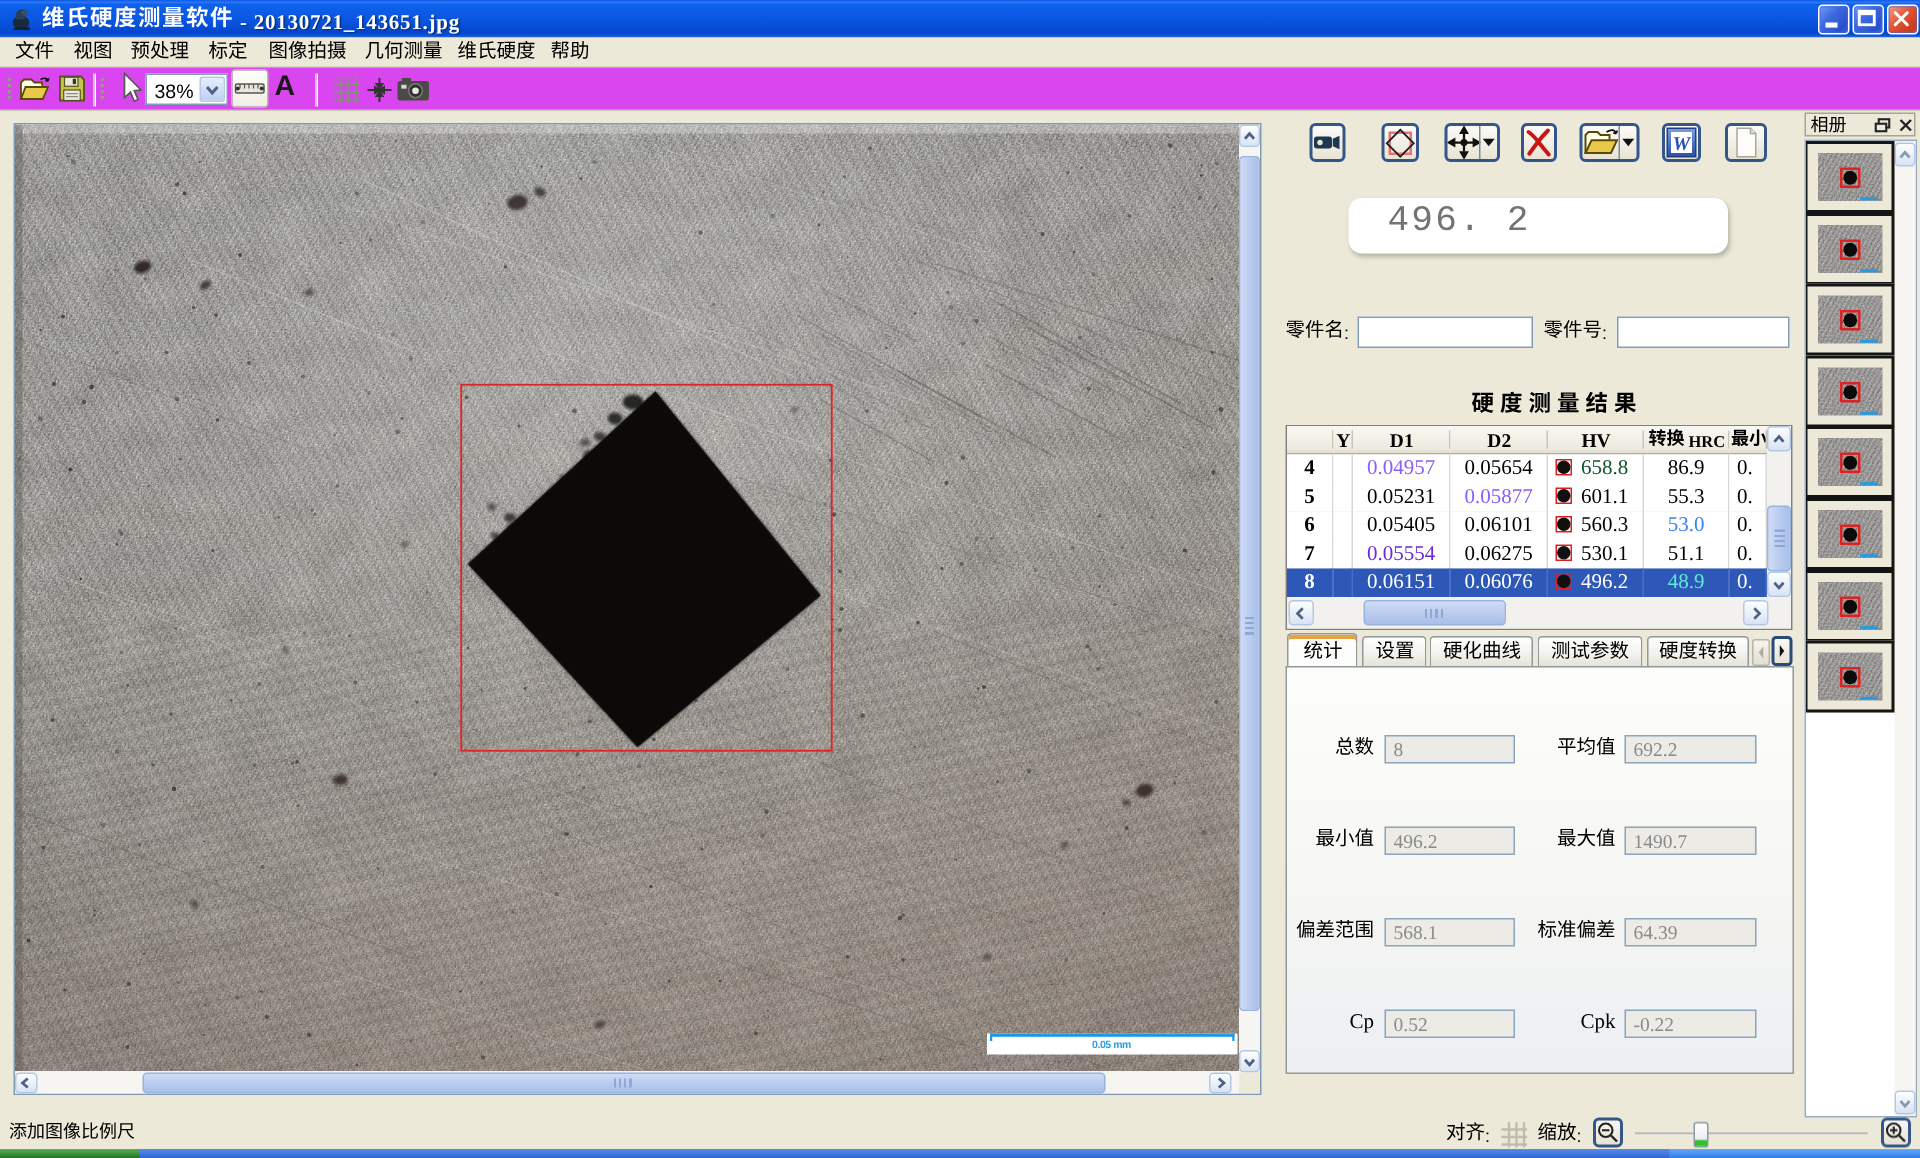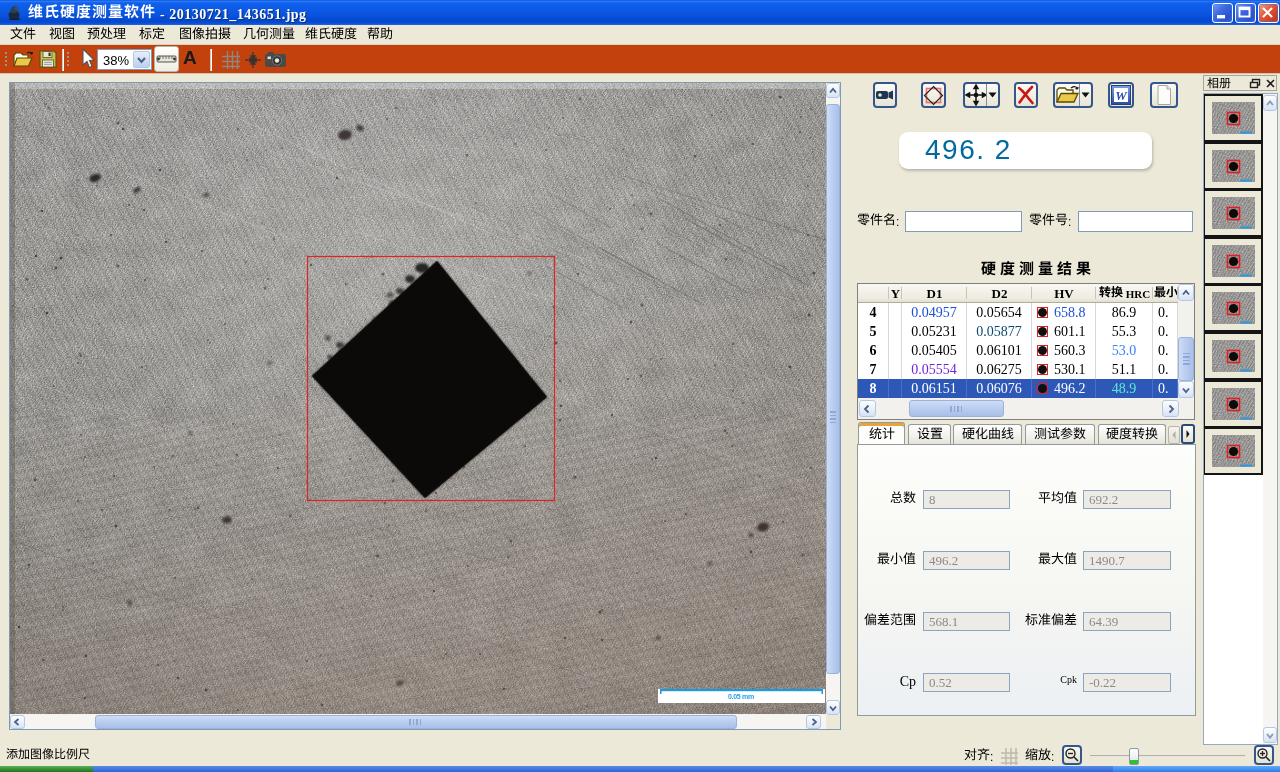--- a/index.html
+++ b/index.html
@@ -7,39 +7,39 @@
 .ck{display:inline-block}
 
 #title{left:0;top:0;width:1280px;height:25px;background:linear-gradient(to bottom,#0a59e8 0%,#2d75f2 6%,#0e61ec 12%,#0b55e0 55%,#0347ce 85%,#0850d8 93%,#2866e0 100%);}
 #title .txt{position:absolute;left:28px;top:4px;color:#fff;font-weight:bold;font-size:14px;text-shadow:1px 1px 1px #0a2d6e;font-family:"Liberation Serif",serif;letter-spacing:0.5px;white-space:nowrap}
 .wbtn{position:absolute;top:3px;width:21px;height:20px;border-radius:3px;border:1px solid #fff;box-shadow:inset 0 0 0 1px rgba(70,110,220,.55);color:#fff;text-align:center}
 .wbtn.b{background:linear-gradient(135deg,#7a9cf5 0%,#3c68e0 40%,#2a50cc 80%,#3c63d8 100%)}
 .wbtn.r{background:linear-gradient(135deg,#f2a18c 0%,#e35434 45%,#c93a1a 85%,#d4502c 100%)}
 
 #menu{left:0;top:25px;width:1280px;height:19px;background:#ece9d8}
 #menu span{position:absolute;top:2px;height:15px}
-#toolbar{left:0;top:44px;width:1280px;height:30px;background:#c2410c;border-top:1px solid #d8d4c4;border-bottom:1px solid #c9c5b5}
+#toolbar{left:0;top:44px;width:1280px;height:30px;background:#d946ef;border-top:1px solid #d8d4c4;border-bottom:1px solid #c9c5b5}
 .grip{position:absolute;top:7px;width:3px;height:16px;background-image:radial-gradient(circle at 1px 1px,#9a968a 0,#9a968a 35%,transparent 40%);background-size:3px 4px}
 .tsep{position:absolute;top:4px;width:2px;height:22px;border-left:1px solid #cfccbd;border-right:1px solid #fff}
 
 #viewer{left:9px;top:82px;width:832px;height:648px;border:1px solid #7e9ab5;background:#f5f3ec}
 #vimg{left:0px;top:0px;width:816px;height:631px;overflow:hidden}
 
 .sb-track-v{background:#f6f5f2}
 .sb-track-h{background:#f6f5f2}
 .sb-btn{position:absolute;border:1px solid #b5c8e2;border-radius:3px;background:linear-gradient(to bottom,#fdfefe,#d7e3f5);display:flex;align-items:center;justify-content:center;color:#4d6185;font-weight:bold}
 .sb-thumb{position:absolute;border:1px solid #98b4dc;border-radius:3px;background:linear-gradient(to right,#cfdcf5,#bacdf0 50%,#aabfe8)}
 .sb-thumb.h{background:linear-gradient(to bottom,#cfdcf5,#bacdf0 50%,#aabfe8)}
 .gripdots{position:absolute;background:repeating-linear-gradient(to right,#8fa8d8 0,#8fa8d8 1.5px,transparent 1.5px,transparent 3.5px)}
 .gripdots.v{background:repeating-linear-gradient(to bottom,#8fa8d8 0,#8fa8d8 1.5px,transparent 1.5px,transparent 3.5px)}
 
 .ibtn{position:absolute;top:82px;height:26px;border:2px solid #34568a;border-radius:4px;background:linear-gradient(to bottom,#fcfbf6,#e8e4d4)}
 
 #disp{left:899px;top:132px;width:253px;height:37px;background:#fff;border-radius:9px;box-shadow:1px 2px 3px rgba(120,120,110,.45);}
-#disp span{position:absolute;left:26px;top:2px;font-family:Liberation Sans, sans-serif;font-size:28px;letter-spacing:1.5px;color:#0369a1}
+#disp span{position:absolute;left:26px;top:2px;font-family:Liberation Mono, monospace;font-size:24px;letter-spacing:1.5px;color:#737373}
 
 .inp{position:absolute;background:#fff;border:1px solid #7f9db9}
 
 #tbl{left:857px;top:283px;width:338px;height:137px;border:1px solid #808080;background:#fff}
 .th{position:absolute;top:0;height:19px;background:linear-gradient(to bottom,#f8f7f2,#eeebe0 80%,#e2ded0);border-bottom:1px solid #b0aca0;font-family:"Liberation Serif",serif;font-weight:bold;font-size:13px;text-align:center;line-height:19px}
 .th i{position:absolute;right:0;top:3px;bottom:3px;width:1px;background:#c8c4b8;font-style:normal}
 .tc{position:absolute;height:20px;border-bottom:1px solid #d8d8d8;border-right:1px solid #d8d8d8;font-family:"Liberation Serif",serif;font-size:14px;line-height:19px;text-align:center;background:#fff;white-space:nowrap}
 .rowsel{background:#2d58b8 !important;color:#fff;border-bottom-color:#2d58b8 !important;border-right-color:#4b6fc4 !important}
 .rownum{font-weight:bold;border-right:1px solid #d8d8d8}
 .hvicon{display:inline-block;width:11px;height:11px;border:1px solid #e02020;vertical-align:-1px;margin-right:6px;position:relative}
@@ -784,29 +784,29 @@
     <div class="th" style="left:238px;width:57px"><svg class="ck" width="24" height="14" viewBox="0 0 24 14" style="vertical-align:-2.0px" fill="#000">
         <use href="#gb8F6C" transform="translate(0.0,10.3) scale(0.0120,-0.0120)"></use>
         <use href="#gb6362" transform="translate(12.0,10.3) scale(0.0120,-0.0120)"></use>
       </svg><span style="font-size:11px;letter-spacing:0"> HRC</span><i></i></div>
     <div class="th" style="left:295px;width:25px"><svg class="ck" width="24" height="14" viewBox="0 0 24 14" style="vertical-align:-2.0px" fill="#000">
         <use href="#gb6700" transform="translate(0.0,10.3) scale(0.0120,-0.0120)"></use>
         <use href="#gb5C0F" transform="translate(12.0,10.3) scale(0.0120,-0.0120)"></use>
       </svg><i></i></div>
     <div class="tc rownum" style="left:0;top:19px;width:31px;color:#000">4</div>
     <div class="tc" style="left:31px;top:19px;width:13px"></div>
-    <div class="tc" style="left:44px;top:19px;width:65px;color:#1d4ed8">0.04957</div>
+    <div class="tc" style="left:44px;top:19px;width:65px;color:#8b5cf6">0.04957</div>
     <div class="tc" style="left:109px;top:19px;width:65px;color:#000">0.05654</div>
-    <div class="tc" style="left:174px;top:19px;width:64px;color:#000;text-align:left;padding-left:5px"><span class="hvicon"><b></b></span><span style="color:#1d4ed8">658.8</span></div>
+    <div class="tc" style="left:174px;top:19px;width:64px;color:#000;text-align:left;padding-left:5px"><span class="hvicon"><b></b></span><span style="color:#14532d">658.8</span></div>
     <div class="tc" style="left:238px;top:19px;width:57px;color:#000">86.9</div>
     <div class="tc" style="left:295px;top:19px;width:25px;color:#000;text-align:left;padding-left:5px">0.</div>
     <div class="tc rownum" style="left:0;top:38px;width:31px;color:#000">5</div>
     <div class="tc" style="left:31px;top:38px;width:13px"></div>
     <div class="tc" style="left:44px;top:38px;width:65px;color:#000">0.05231</div>
-    <div class="tc" style="left:109px;top:38px;width:65px;color:#0c4a6e">0.05877</div>
+    <div class="tc" style="left:109px;top:38px;width:65px;color:#8b5cf6">0.05877</div>
     <div class="tc" style="left:174px;top:38px;width:64px;color:#000;text-align:left;padding-left:5px"><span class="hvicon"><b></b></span><span style="color:#000">601.1</span></div>
     <div class="tc" style="left:238px;top:38px;width:57px;color:#000">55.3</div>
     <div class="tc" style="left:295px;top:38px;width:25px;color:#000;text-align:left;padding-left:5px">0.</div>
     <div class="tc rownum" style="left:0;top:57px;width:31px;color:#000">6</div>
     <div class="tc" style="left:31px;top:57px;width:13px"></div>
     <div class="tc" style="left:44px;top:57px;width:65px;color:#000">0.05405</div>
     <div class="tc" style="left:109px;top:57px;width:65px;color:#000">0.06101</div>
     <div class="tc" style="left:174px;top:57px;width:64px;color:#000;text-align:left;padding-left:5px"><span class="hvicon"><b></b></span><span style="color:#000">560.3</span></div>
     <div class="tc" style="left:238px;top:57px;width:57px;color:#3b82f6">53.0</div>
     <div class="tc" style="left:295px;top:57px;width:25px;color:#000;text-align:left;padding-left:5px">0.</div>
@@ -916,21 +916,21 @@
 <div class="sfield" style="left:923px;top:612px;width:87px">568.1</div>
 <div class="abs" style="left:1007px;top:613px;width:70px;text-align:right"><svg class="ck" width="52" height="15" viewBox="0 0 52 15" style="vertical-align:0.0px" fill="#000">
       <use href="#gr6807" transform="translate(0.0,11.2) scale(0.0130,-0.0130)"></use>
       <use href="#gr51C6" transform="translate(13.0,11.2) scale(0.0130,-0.0130)"></use>
       <use href="#gr504F" transform="translate(26.0,11.2) scale(0.0130,-0.0130)"></use>
       <use href="#gr5DEE" transform="translate(39.0,11.2) scale(0.0130,-0.0130)"></use>
     </svg></div>
 <div class="sfield" style="left:1083px;top:612px;width:88px">64.39</div>
 <div class="abs" style="left:856px;top:674px;width:60px;text-align:right;font-family:'Liberation Serif',serif;font-size:14px">Cp</div>
 <div class="sfield" style="left:923px;top:673px;width:87px">0.52</div>
-<div class="abs" style="left:1017px;top:674px;width:60px;text-align:right;font-family:'Liberation Serif',serif;font-size:10px">Cpk</div>
+<div class="abs" style="left:1017px;top:674px;width:60px;text-align:right;font-family:'Liberation Serif',serif;font-size:14px">Cpk</div>
 <div class="sfield" style="left:1083px;top:673px;width:88px">-0.22</div>
 <div class="abs" id="albhead">
     <span class="abs" style="left:3px;top:1px"><svg class="ck" width="24" height="14" viewBox="0 0 24 14" style="vertical-align:0.0px" fill="#000">
         <use href="#gr76F8" transform="translate(0.0,10.3) scale(0.0120,-0.0120)"></use>
         <use href="#gr518C" transform="translate(12.0,10.3) scale(0.0120,-0.0120)"></use>
       </svg></span>
     <svg class="abs" style="left:45px;top:2px" width="12" height="11" viewBox="0 0 12 11">
       <rect x="3.5" y="1.5" width="7" height="5.5" fill="none" stroke="#222" stroke-width="1.4"></rect>
       <rect x="1.5" y="4.5" width="7" height="5" fill="#ece9d8" stroke="#222" stroke-width="1.4"></rect>
     </svg>

